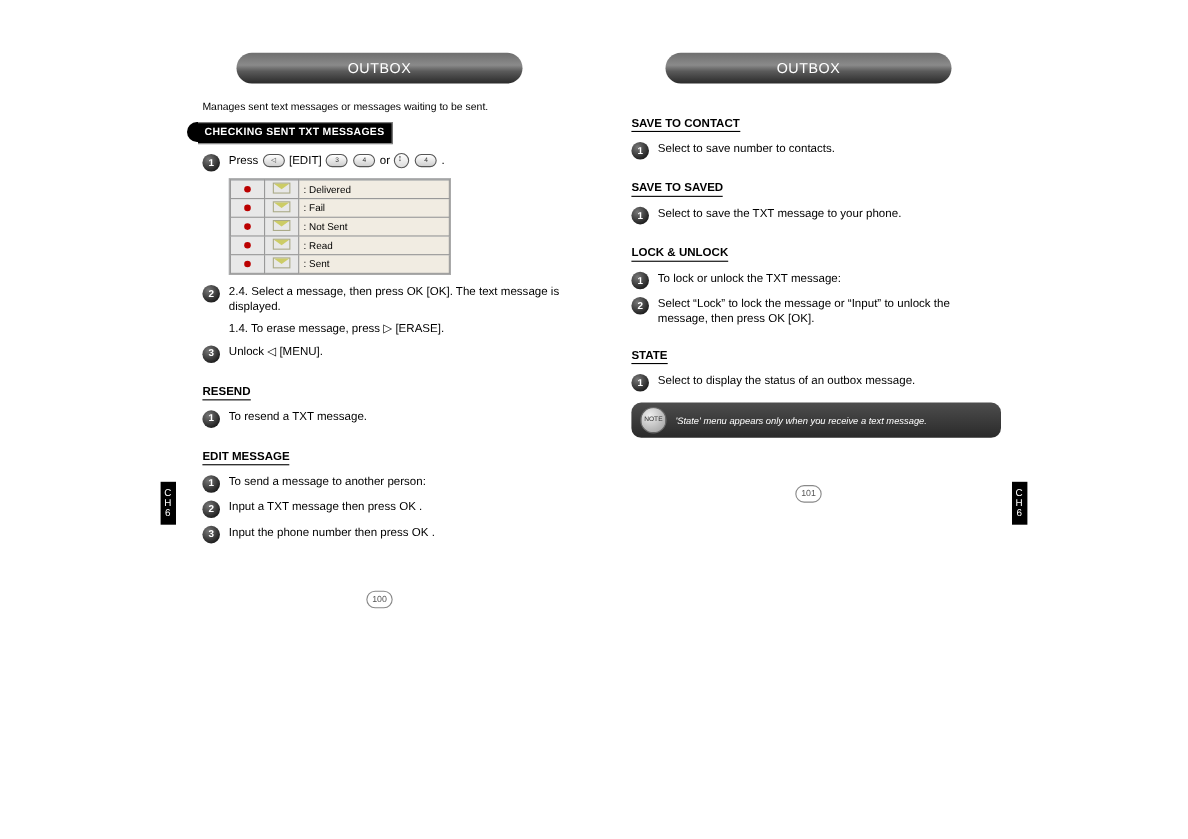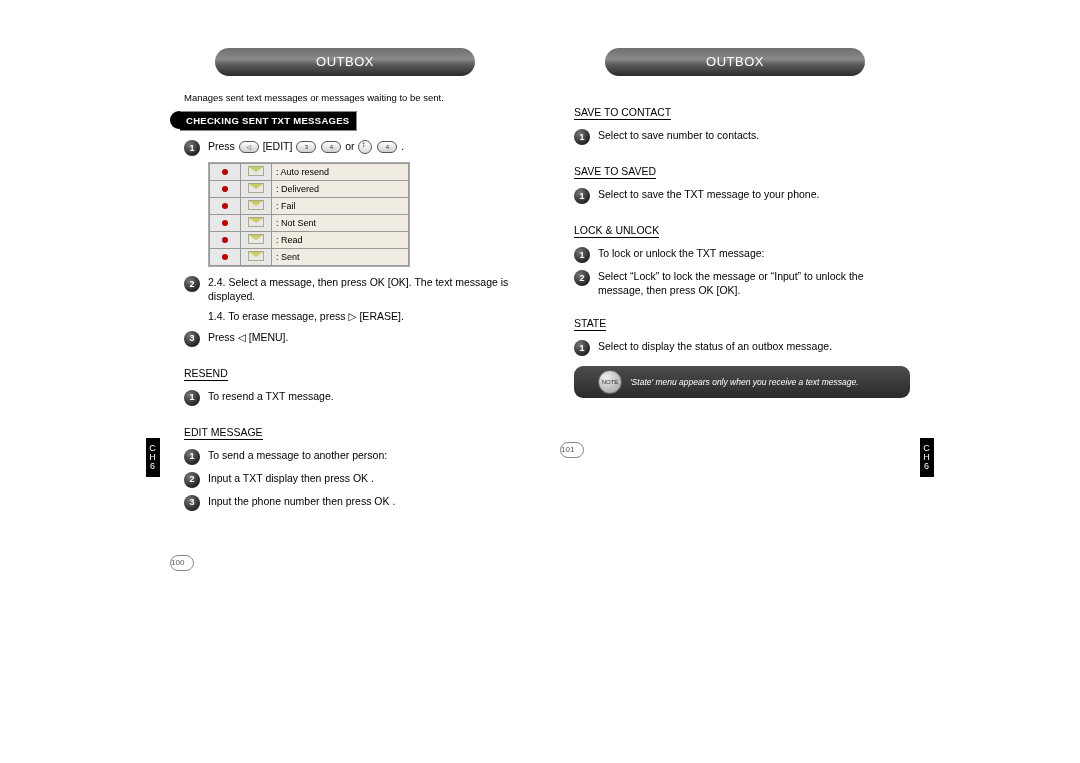--- a/index.html
+++ b/index.html
@@ -8,41 +8,41 @@
   .page{width:350px;position:relative}
   .tab{position:absolute;left:-24px;width:14px;background:#000;color:#fff;font-size:9px;letter-spacing:1px;display:flex;flex-direction:column;align-items:center;justify-content:center;padding:6px 0}
   .tab span{display:block;line-height:1}
   .tab.left{top:390px}
   .tab.right{left:auto;right:-24px;top:390px}
   .titlebar{height:28px;border-radius:14px;background:linear-gradient(180deg,#6f6f6f 0%,#8a8a8a 40%,#5a5a5a 60%,#2a2a2a 100%);color:#fff;text-align:center;font-weight:normal;font-size:13px;line-height:28px;letter-spacing:0.5px;margin:0 auto 16px auto;width:260px}
   .intro{font-size:9.5px;margin:0 0 8px 14px}
   .section-header{display:flex;margin:6px 0 8px 0}
   .sh-l{width:10px;height:18px;background:#000;border-top-left-radius:9px;border-bottom-left-radius:9px}
   .sh-body{height:18px;background:#000;color:#fff;font-size:9.5px;font-weight:bold;padding:0 6px;line-height:18px;letter-spacing:0.3px;border:1px solid #888;border-left:none}
-  .subhead{font-size:10.5px;font-weight:normal;text-transform:uppercase;margin:14px 0 2px 14px;display:inline-block;border-bottom:1px solid #000;padding-bottom:1px}
+  .subhead{font-size:10.5px;font-weight:bold;text-transform:uppercase;margin:14px 0 2px 14px;display:inline-block;border-bottom:1px solid #000;padding-bottom:1px}
   .step{display:flex;align-items:flex-start;margin:6px 0;font-size:10.5px;line-height:1.35}
   .bullet{width:16px;height:16px;border-radius:50%;background:radial-gradient(circle at 35% 30%,#777,#000);color:#fff;font-weight:bold;font-size:9px;display:flex;align-items:center;justify-content:center;margin:1px 8px 0 14px;flex-shrink:0}
   .stxt{flex:1}
   .kbtn{display:inline-block;background:linear-gradient(180deg,#fff,#cfcfcf);border:1px solid #555;border-radius:7px;height:10px;min-width:14px;padding:0 2px;vertical-align:middle;margin:0 1px;font-size:6px;text-align:center;line-height:10px;color:#333}
   .scroll-ico{display:inline-block;width:12px;height:12px;border-radius:50%;border:1px solid #555;vertical-align:middle;position:relative;margin:0 1px;background:linear-gradient(180deg,#fff,#ddd)}
   .scroll-ico::after{content:"↕";position:absolute;left:2px;top:-1px;font-size:8px;color:#333}
   
   .phoneShot{width:200px;border:1px solid #aaa;margin:4px 0 8px 38px;font-size:9px;background:#c7cdd2}
   .phoneShot table{border-collapse:collapse;width:100%}
   .phoneShot td{border:1px solid #999;padding:2px 4px}
   .ico-col{width:22px;text-align:center;background:#e8e8e8}
   .stat-col{background:#f1ece2}
   .dot{width:6px;height:6px;border-radius:50%;background:#b00;display:inline-block}
   .ico-env{width:14px;height:8px;border:1px solid #aa8;display:inline-block;position:relative}
   .ico-env::after{content:"";position:absolute;top:0;left:0;border-left:7px solid transparent;border-right:7px solid transparent;border-top:5px solid #cc6}
   
-  .note{display:flex;align-items:center;background:linear-gradient(180deg,#4d4d4d,#2a2a2a);border-radius:9px;margin:10px 0 0 14px;padding:4px 24px}
+  .note{display:flex;align-items:center;background:linear-gradient(180deg,#4d4d4d,#2a2a2a);border-radius:9px;margin:10px 0 0 14px;padding:4px 8px}
   .note-icon{width:22px;height:22px;border-radius:50%;background:radial-gradient(circle at 35% 30%,#eee,#999);border:1px solid #666;margin-right:8px;flex-shrink:0;font-size:6px;color:#333;display:flex;align-items:center;justify-content:center}
   .note-text{font-style:italic;color:#fff;font-size:8.5px;line-height:1.2}
-  .pageno{margin-top:40px}
+  .pageno{text-align:center;margin-top:40px}
   .pageno span{display:inline-block;width:22px;height:14px;border:1px solid #888;border-radius:8px;font-size:8px;line-height:14px;color:#555}
 </style>
 </head>
 <body>
 
 <div class="spread">
 
   <div class="page">
     <div class="tab left">
       <span>C</span>
@@ -70,25 +70,20 @@
         <span class="scroll-ico"></span>
         <span class="kbtn">4</span>
         <span> .</span>
       </div>
     </div>
 
     
     <div class="phoneShot">
       <table>
         <tbody>
-            <tr>
-              <td class="ico-col"><span class="dot"></span></td>
-              <td class="ico-col"><span class="ico-env"></span></td>
-              <td class="stat-col">: Auto resend</td>
-            </tr>
         <tr>
               <td class="ico-col"><span class="dot"></span></td>
               <td class="ico-col"><span class="ico-env"></span></td>
               <td class="stat-col">: Delivered</td>
             </tr>
         <tr>
               <td class="ico-col"><span class="dot"></span></td>
               <td class="ico-col"><span class="ico-env"></span></td>
               <td class="stat-col">: Fail</td>
             </tr>
@@ -116,39 +111,39 @@
       <div class="bullet">2</div>
       <div class="stxt">
         <div>2.4. Select a message, then press  OK  [OK]. The text message is displayed.</div>
         <div style="height:6px"></div>
         <div>1.4. To erase message, press  ▷  [ERASE].</div>
       </div>
     </div>
     
     <div class="step">
       <div class="bullet">3</div>
-      <div class="stxt">Press  ◁  [MENU].</div>
+      <div class="stxt">Unlock  ◁  [MENU].</div>
     </div>
 
     
     <div class="subhead">RESEND</div>
     <div class="step">
       <div class="bullet">1</div>
       <div class="stxt">To resend a TXT message.</div>
     </div>
 
     
     <div class="subhead">EDIT MESSAGE</div>
     <div class="step">
       <div class="bullet">1</div>
       <div class="stxt">To send a message to another person:</div>
     </div>
     <div class="step">
       <div class="bullet">2</div>
-      <div class="stxt"><span>Input a TXT display then press  OK  .</span></div>
+      <div class="stxt"><span>Input a TXT message then press  OK  .</span></div>
     </div>
     <div class="step">
       <div class="bullet">3</div>
       <div class="stxt"><span>Input the phone number then press  OK  .</span></div>
     </div>
 
     <div class="pageno"><span>100</span></div>
   </div>
 
   <div class="page">

